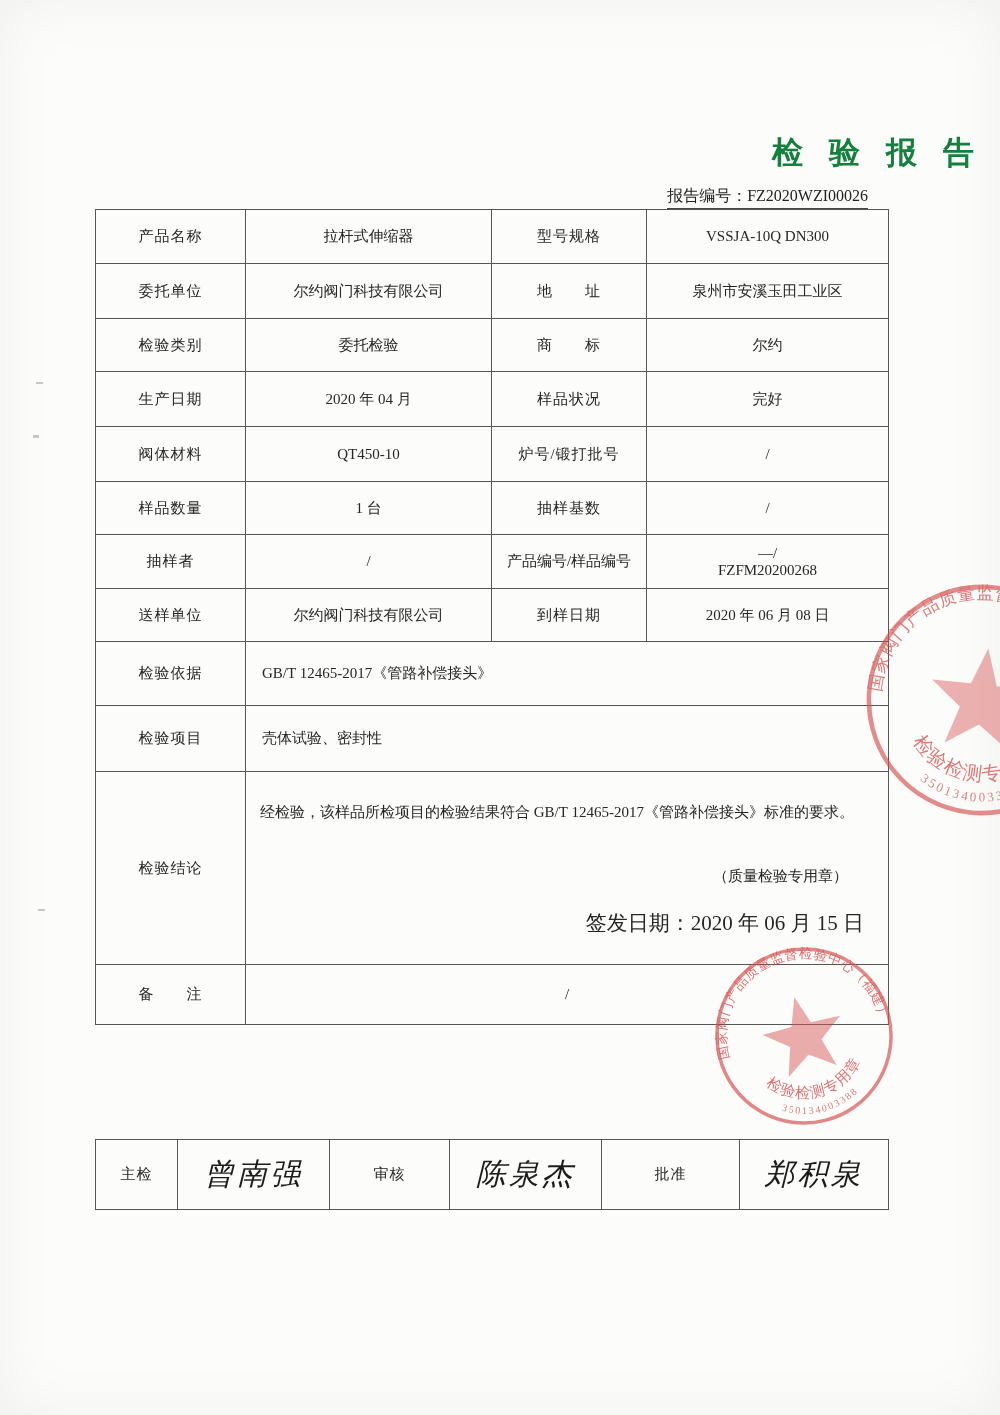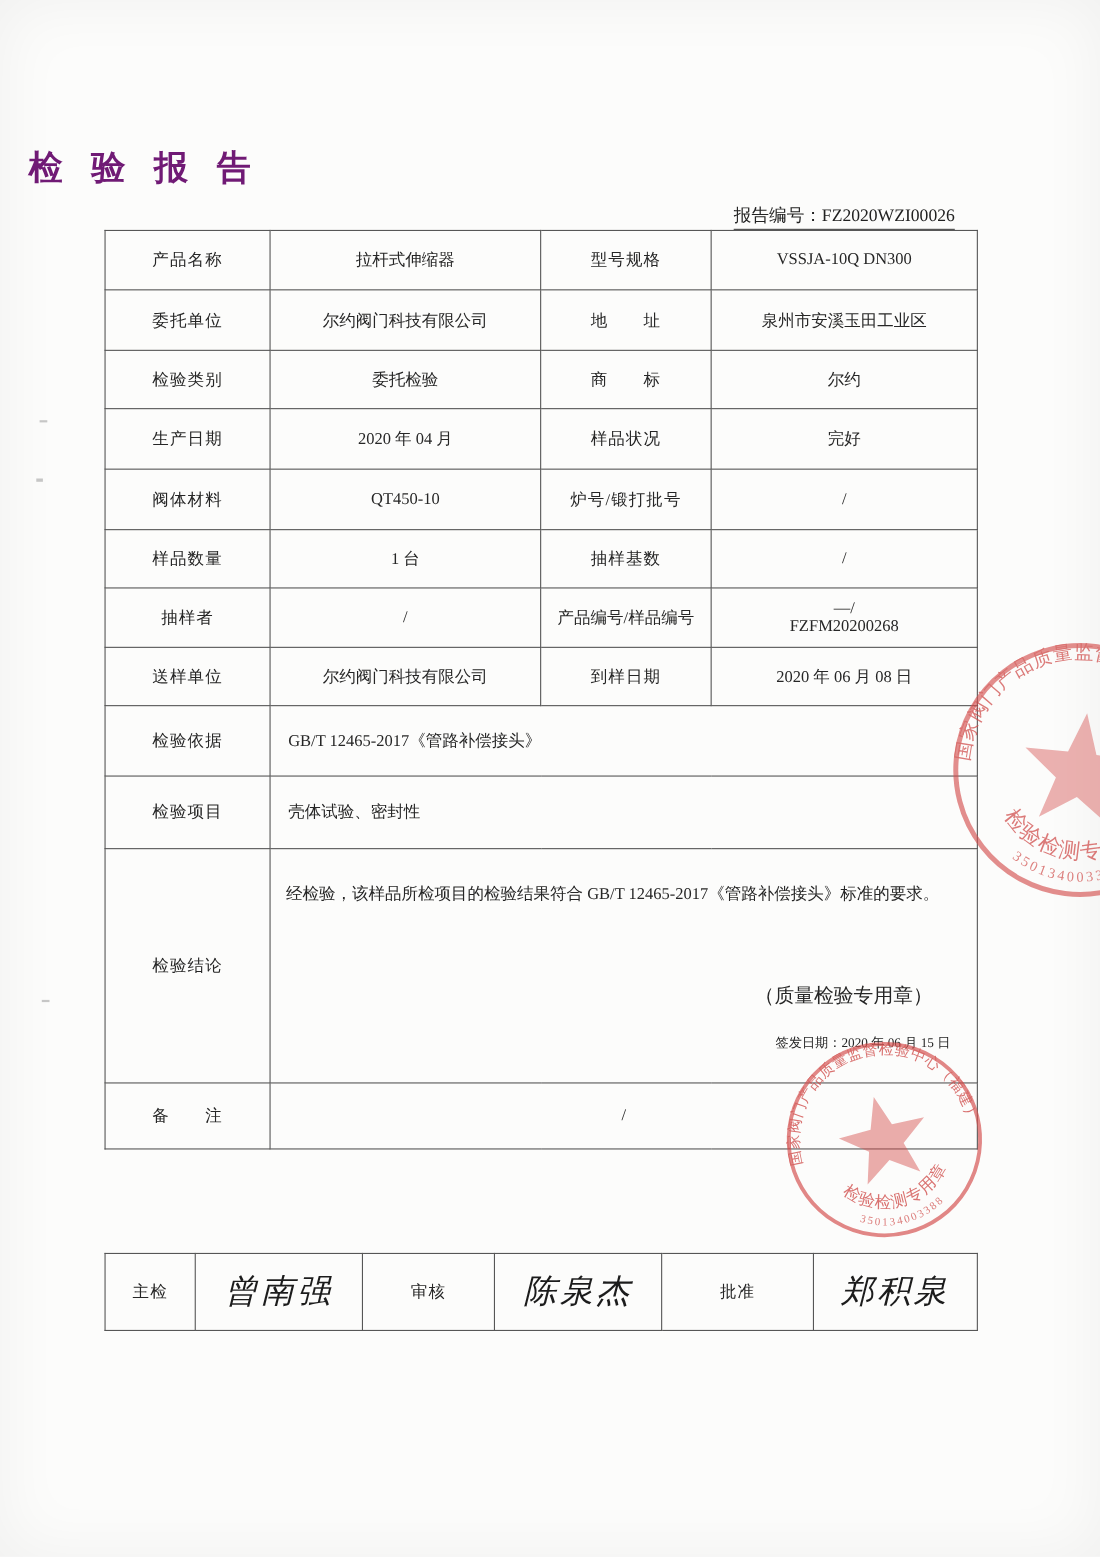--- a/index.html
+++ b/index.html
@@ -9,22 +9,22 @@
     font-family:"Liberation Serif","DejaVu Serif",serif;
   }
   .page{
     position:relative;width:1000px;height:1415px;overflow:hidden;
     background:#fcfcfb;
     box-shadow:inset 0 0 60px rgba(0,0,0,0.05);
     color:#262626;
   }
   .title{
     position:absolute;top:132px;left:0;width:100%;
-    text-align:left;font-size:31px;font-weight:bold;
-    letter-spacing:26px;text-indent:26px;color:#701a75;
+    text-align:right;font-size:31px;font-weight:bold;
+    letter-spacing:26px;text-indent:26px;color:#15803d;
   }
   .report-no{
     position:absolute;top:186px;right:132px;
     font-size:16px;color:#222;
     border-bottom:1.5px solid #444;padding-bottom:1px;
   }
   table.main, table.sig{
     position:absolute;left:95px;border-collapse:collapse;table-layout:fixed;
     background:transparent;
   }
@@ -35,22 +35,22 @@
     text-align:center;vertical-align:middle;
     font-size:15px;color:#262626;
     padding:2px 6px;
     white-space:pre-line;
     overflow:hidden;
   }
   td.lbl{letter-spacing:1px;}
   td.left{text-align:left;padding-left:16px;}
   td.concl{vertical-align:top;text-align:left;padding:10px 14px;}
   .c-text{text-align:left;font-size:15px;margin-top:4px;}
-  .c-seal{text-align:right;font-size:18px;margin-top:54px;padding-right:26px;}
-  .c-date{text-align:right;font-size:12px;margin-top:6px;padding-right:10px;}
+  .c-seal{text-align:right;font-size:15px;margin-top:28px;padding-right:26px;}
+  .c-date{text-align:right;font-size:21px;margin-top:6px;padding-right:10px;}
   .sig-name{
     font-size:30px;font-style:italic;color:#1c1c1c;
     transform:rotate(-4deg);letter-spacing:3px;
     font-family:"DejaVu Serif",serif;
   }
   .footer{
     position:absolute;top:1236px;left:0;width:100%;
     text-align:center;font-size:14px;letter-spacing:6px;color:#3a3a3a;
   }
   .stamp{position:absolute;pointer-events:none;}

